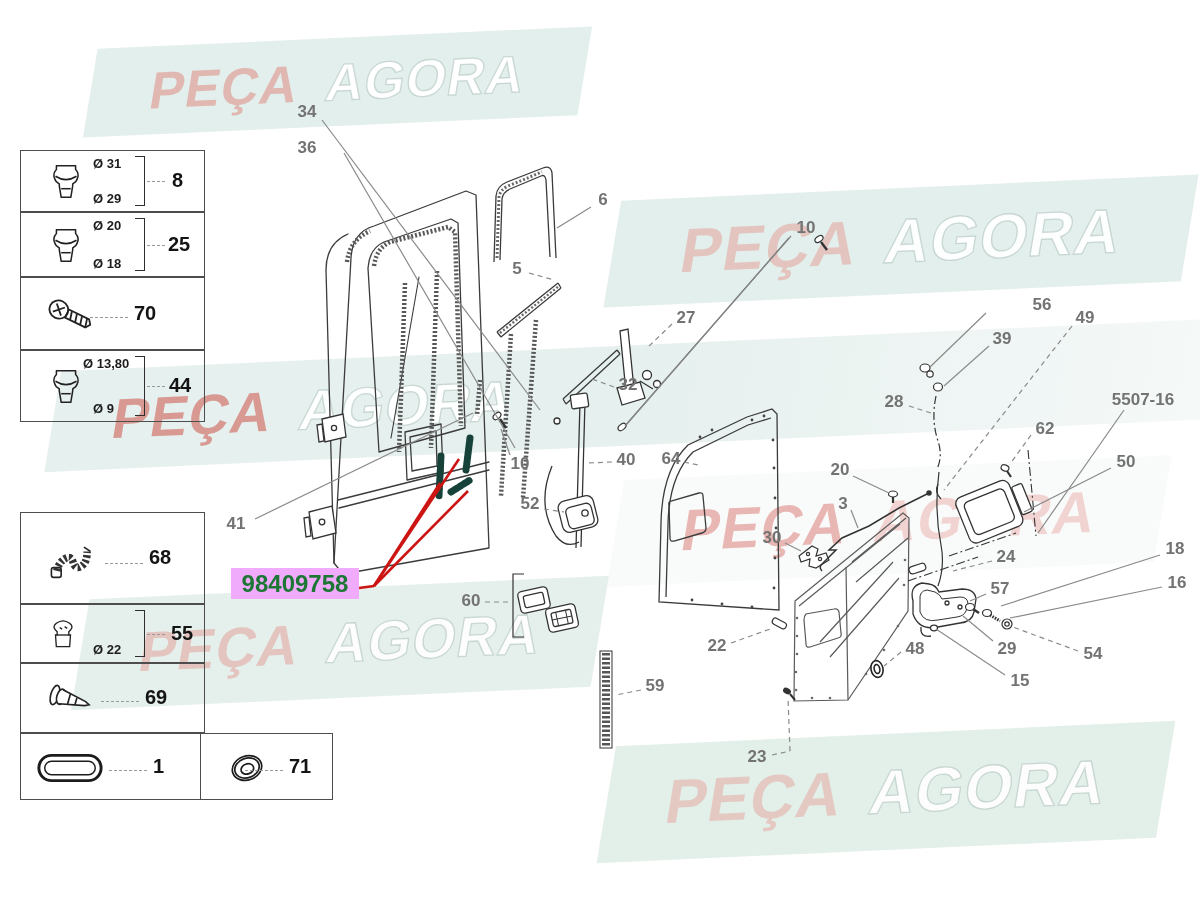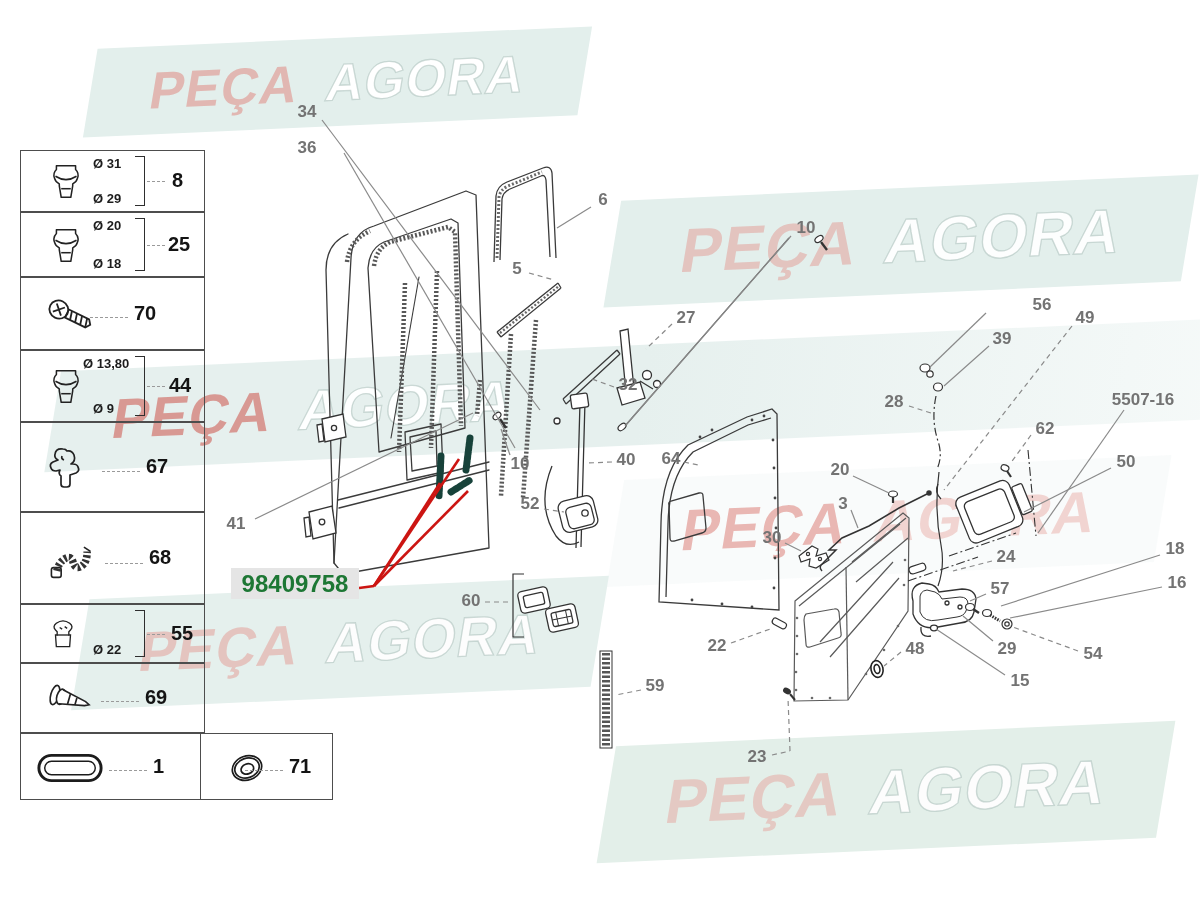--- a/index.html
+++ b/index.html
@@ -386,27 +386,20 @@
     <div class="cell" style="left: 20px; top: 350px; width: 185px; height: 72px;">
       <svg class="sb-icon" width="46" height="46" style="left: 22px; top: 13px;">
         <use href="#i-grommet"></use>
       </svg>
       <div class="dim" style="top: 5px; left: 62px;">Ø 13,80</div>
       <div class="dim" style="bottom: 5px; left: 72px;">Ø 9</div>
       <div class="bracket" style="left: 114px; top: 5px; bottom: 5px;"></div>
       <div class="dashline" style="left: 126px; width: 18px; top: 50%;"></div>
       <div class="num" style="left: 148px; top: calc(50% - 12px);">44</div>
     </div>
-    <div class="cell" style="left: 20px; top: 422px; width: 185px; height: 90px;">
-      <svg class="sb-icon" width="48" height="48" style="left: 22px; top: 21px;">
-        <use href="#i-clip"></use>
-      </svg>
-      <div class="dashline" style="left: 81px; width: 38px; top: 55%;"></div>
-      <div class="num" style="left: 125px; top: calc(50% - 12px);">67</div>
-    </div>
     <div class="cell" style="left: 20px; top: 512px; width: 185px; height: 92px;">
       <svg class="sb-icon" width="58" height="52" style="left: 22px; top: 20px;">
         <use href="#i-hose"></use>
       </svg>
       <div class="dashline" style="left: 84px; width: 38px; top: 55%;"></div>
       <div class="num" style="left: 128px; top: calc(50% - 12px);">68</div>
     </div>
     <div class="cell" style="left: 20px; top: 604px; width: 185px; height: 59px;">
       <svg class="sb-icon" width="40" height="42" style="left: 22px; top: 8.5px;">
         <use href="#i-plug"></use>
@@ -468,15 +461,15 @@
     <div class="callout" style="left: 471px; top: 601px;">60</div>
     <div class="callout" style="left: 717px; top: 646px;">22</div>
     <div class="callout" style="left: 915px; top: 649px;">48</div>
     <div class="callout" style="left: 1007px; top: 649px;">29</div>
     <div class="callout" style="left: 1093px; top: 654px;">54</div>
     <div class="callout" style="left: 1020px; top: 681px;">15</div>
     <div class="callout" style="left: 655px; top: 686px;">59</div>
     <div class="callout" style="left: 757px; top: 757px;">23</div>
   </div>
 
-<div id="part-highlight" style="left: 231px; top: 568px; width: 128px; height: 31px; background: #e5e5e5; color: rgb(29, 119, 52);">
+<div id="part-highlight" style="left: 231px; top: 568px; width: 128px; height: 31px; background: #f0abfc; color: rgb(29, 119, 52);">
   <span>98409758</span>
 </div>
 
 </body></html>

